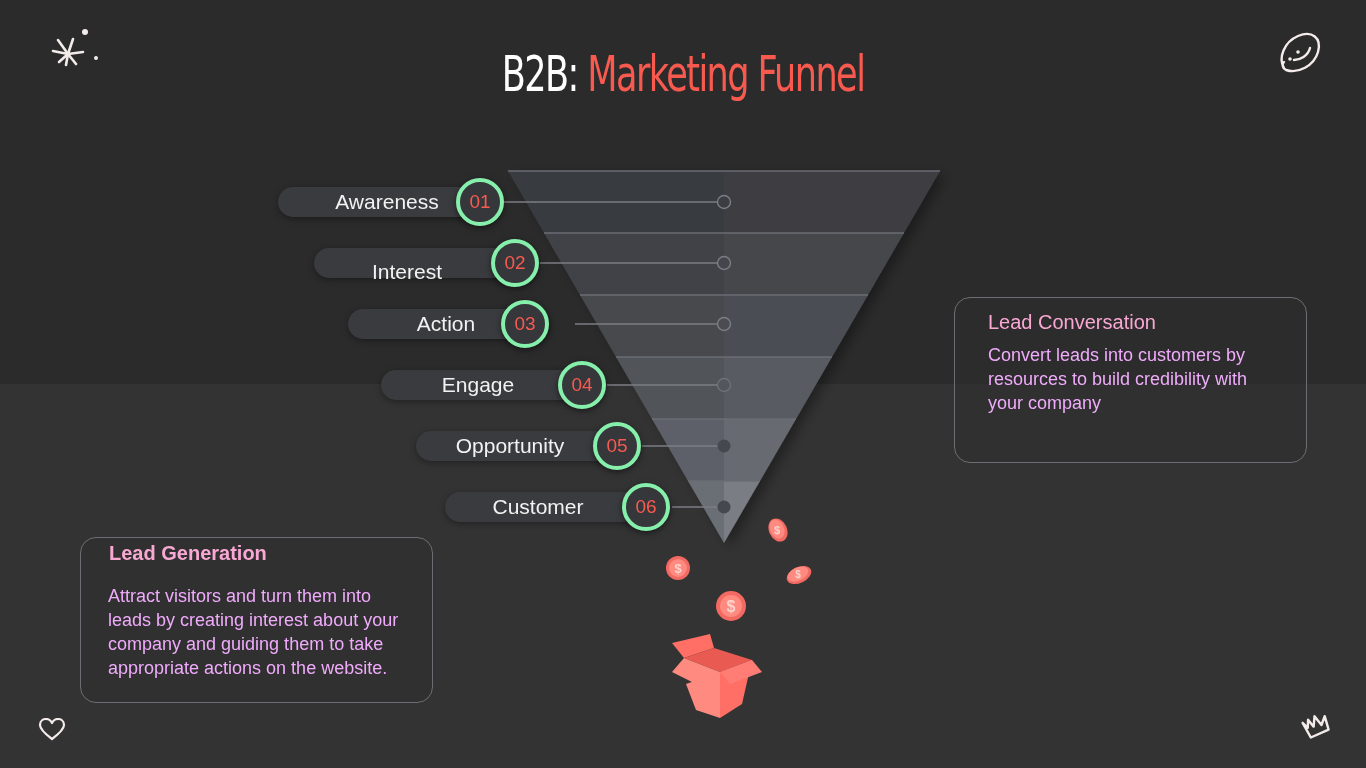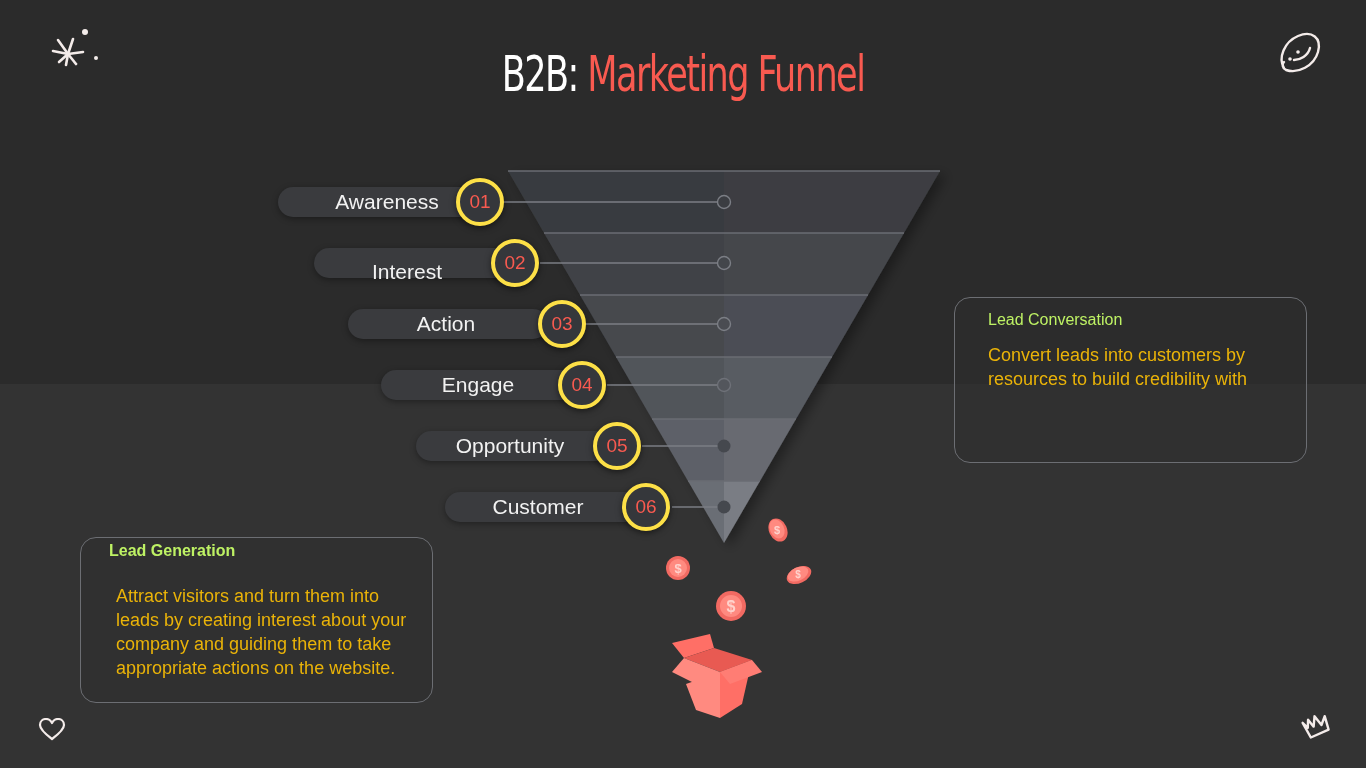--- a/index.html
+++ b/index.html
@@ -22,30 +22,30 @@
   .pill {
     position:absolute; height:30px; border-radius:15px;
     background:#3a3b3e; box-shadow:0 2px 6px rgba(0,0,0,0.35);
   }
   .pill-label {
     position:absolute; top:0; height:30px; line-height:30px;
     color:#f2f2f2; font-size:21px; text-align:center;
   }
   .num {
     position:absolute; width:40px; height:40px; border-radius:50%;
-    background:#35373b; border:4px solid #fde047;
+    background:#35373b; border:4px solid #86efac;
     box-shadow:0 2px 6px rgba(0,0,0,0.5);
     color:#f85a50; font-size:19px; text-align:center; line-height:40px;
   }
   .card {
     position:absolute; border:1.5px solid #6c6e73; border-radius:16px;
     background:rgba(45,45,45,0.55);
   }
-  .card-title { position:absolute; color:#bef264; font-size:16px; }
-  .card-body { position:absolute; color:#eab308; font-size:18px; line-height:24px; }
+  .card-title { position:absolute; color:#f9a8d4; font-size:20px; }
+  .card-body { position:absolute; color:#f0abfc; font-size:18px; line-height:24px; }
 </style>
 </head>
 <body>
 
 <div class="bg-bottom"></div>
 
 <div class="title"><span class="w">B2B:</span> <span class="r">Marketing Funnel</span></div>
 
 <svg class="deco" style="left:46px;top:24px" width="60" height="50" viewBox="0 0 60 50">
   <g stroke="#f4ecea" stroke-width="2.6" stroke-linecap="round" fill="none">
@@ -137,21 +137,21 @@
 <div class="num" style="left:456px;top:178px;">01</div>
 
 <div class="pill" style="left:314px;top:248px;width:200px;">
   <span class="pill-label" style="left:0;width:186px;margin-top:9px;">Interest</span>
 </div>
 <div class="num" style="left:491px;top:239px;">02</div>
 
 <div class="pill" style="left:348px;top:309px;width:200px;">
   <span class="pill-label" style="left:0;width:196px;">Action</span>
 </div>
-<div class="num" style="left:538px;top:300px;">03</div>
+<div class="num" style="left:501px;top:300px;">03</div>
 
 <div class="pill" style="left:381px;top:370px;width:200px;">
   <span class="pill-label" style="left:0;width:194px;">Engage</span>
 </div>
 <div class="num" style="left:558px;top:361px;">04</div>
 
 <div class="pill" style="left:416px;top:431px;width:200px;">
   <span class="pill-label" style="left:0;width:188px;text-align:center;">Opportunity</span>
 </div>
 <div class="num" style="left:593px;top:422px;">05</div>
@@ -159,26 +159,27 @@
 <div class="pill" style="left:445px;top:492px;width:200px;">
   <span class="pill-label" style="left:0;width:186px;">Customer</span>
 </div>
 <div class="num" style="left:622px;top:483px;">06</div>
 
 <div class="card" style="left:954px;top:297px;width:351px;height:164px;">
   <div class="card-title" style="left:33px;top:13px;">Lead Conversation</div>
   <div class="card-body" style="left:33px;top:45px;width:310px;">
     <div>Convert leads into customers by</div>
     <div>resources to build credibility with</div>
+    <div>your company</div>
   </div>
 </div>
 
 <div class="card" style="left:80px;top:537px;width:351px;height:164px;">
   <div class="card-title" style="left:28px;top:4px;font-weight:bold;">Lead Generation</div>
-  <div class="card-body" style="left:27px;top:46px;width:320px;margin-left:8px;">
+  <div class="card-body" style="left:27px;top:46px;width:320px;">
     <div>Attract visitors and turn them into</div>
     <div>leads by creating interest about your</div>
     <div>company and guiding them to take</div>
     <div>appropriate actions on the website.</div>
   </div>
 </div>
 
 <svg class="deco" style="left:664px;top:554px" width="28" height="28" viewBox="0 0 28 28">
   <circle cx="14" cy="14" r="12" fill="#f26a62"></circle>
     <circle cx="14" cy="14" r="9" fill="#ff8a80"></circle>

